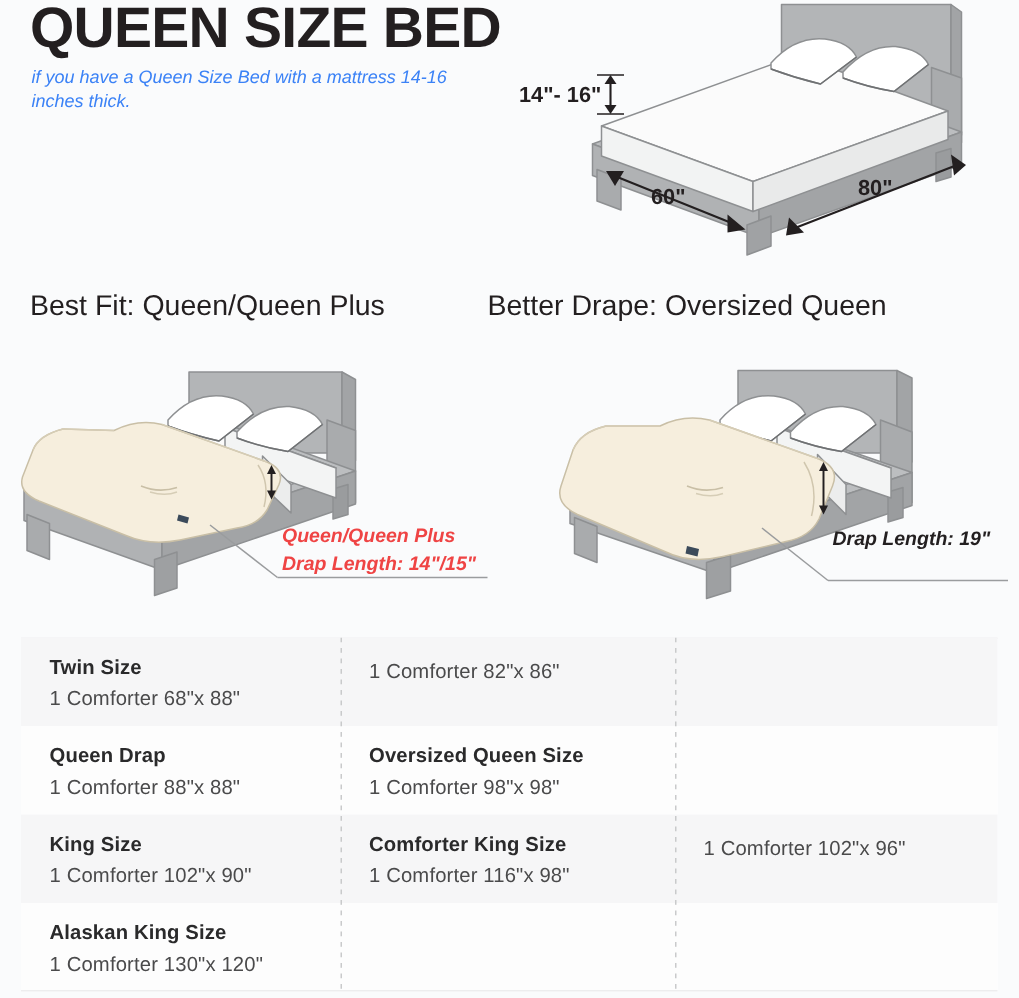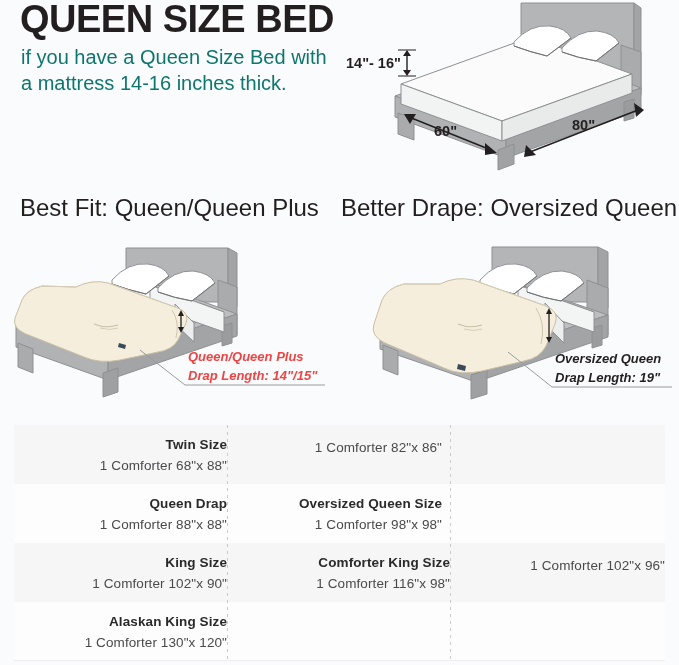--- a/index.html
+++ b/index.html
@@ -15,52 +15,52 @@
 
   
   .hero-title{
     position:absolute;left:20px;top:-2px;
     font-size:38px;font-weight:700;letter-spacing:-.5px;
     color:#231f20;line-height:1.15;
     white-space:nowrap;
   }
   .hero-sub{
     position:absolute;left:21px;top:44px;width:310px;
-    font-size:20px;font-weight:400;line-height:1.30;
-    color:#0f766e;
+    font-size:12px;font-weight:400;line-height:1.30;
+    color:#3b82f6;
+    font-style:italic;
   }
 
   
   .sec-head{
     position:absolute;top:194px;
-    font-size:24px;font-weight:400;color:#231f20;
+    font-size:19px;font-weight:400;color:#231f20;
     white-space:nowrap;
   }
   .sec-head.left{left:20px;}
-  .sec-head.right{left:341px;}
+  .sec-head.right{left:325px;}
 
   
   .fig{position:absolute;}
   .fig svg{display:block;}
 
   
   .table-wrap{
     position:absolute;left:14px;top:425px;
     width:651px;height:236px;
     background:#ffffff;
   }
   .trow{display:flex;width:100%;height:59px;position:relative;}
   .trow.shade{background:#f6f6f7;}
   .trow.plain{background:#fdfdfd;}
   .tcell{
     box-sizing:border-box;
     width:213px;
     padding:11px 0 0 19px;
     position:relative;
-    text-align:right;
   }
   .tcell.c2{width:223px;}
   .tcell.c3{width:215px;}
   .cell-title{
     font-size:13.5px;font-weight:700;color:#2a2a2b;
     line-height:1.35;letter-spacing:.1px;
   }
   .cell-sub{
     font-size:13.5px;font-weight:400;color:#4a4a4b;
     line-height:1.45;letter-spacing:.1px;
@@ -242,21 +242,20 @@
         <path d="M206 97 L209 103 L212 97 Z" fill="#231f20" stroke="none"></path>
       </g>
 
       <path d="M168 112 L212 147" fill="none" stroke="#9a9c9e" stroke-width="1"></path>
       <line x1="212" y1="147" x2="332" y2="147" stroke="#9a9c9e" stroke-width="1"></line>
     </svg>
   </div>
 
   <div style="position:absolute;left:555px;top:350px;font-style:italic;font-weight:700;
               font-size:13px;line-height:1.45;color:#231f20;white-space:nowrap;">
-    <div>Oversized Queen</div>
     <div>Drap Length: 19"</div>
   </div>
 
   <div class="table-wrap">
     <div class="tedge" style="top:0;"></div>
 
     <div class="trow shade">
       <div class="tcell">
         <div class="cell-title">Twin Size</div>
         <div class="cell-sub">1 Comforter 68"x 88"</div>

